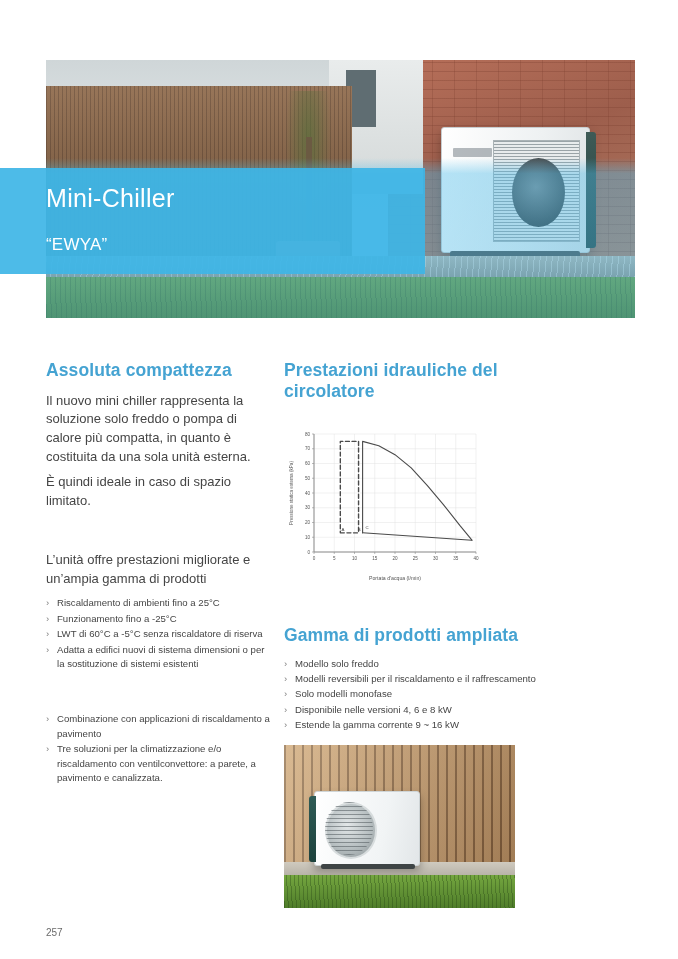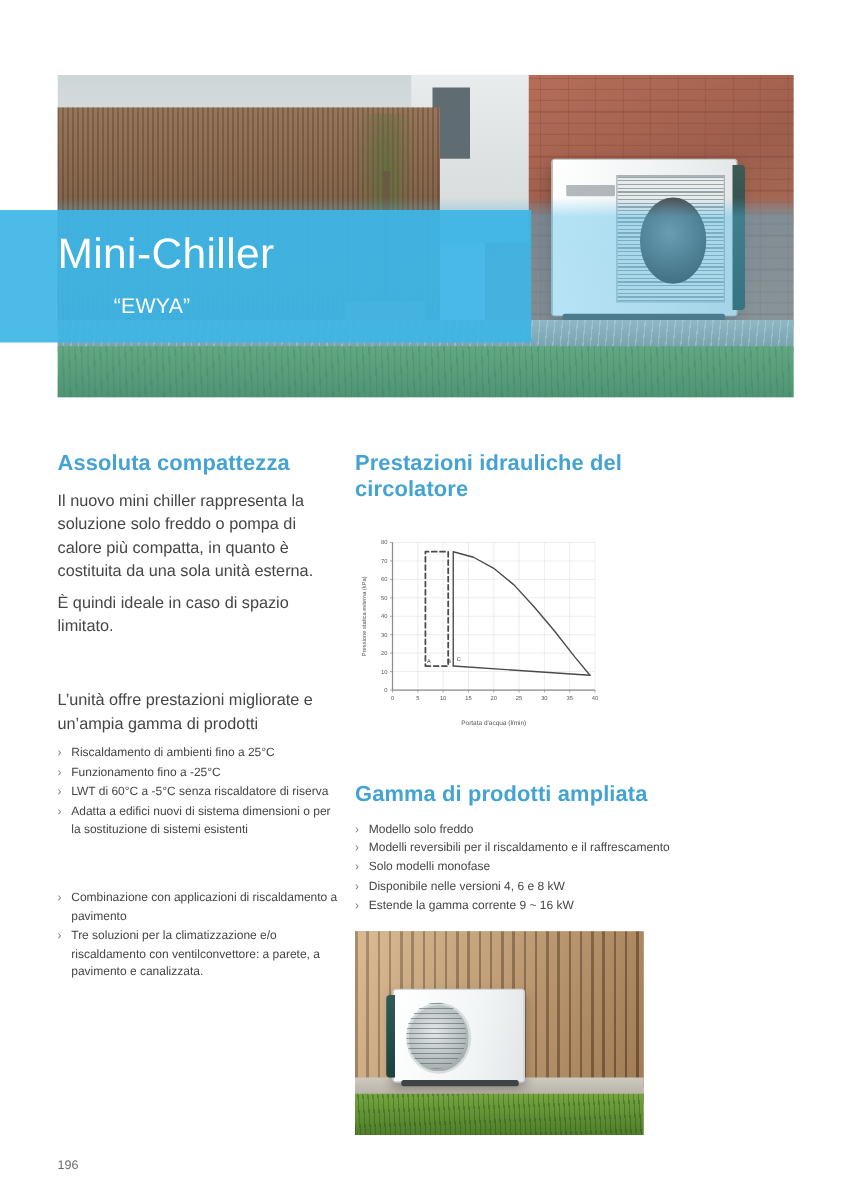--- a/index.html
+++ b/index.html
@@ -63,23 +63,23 @@
     background:rgba(120,130,136,.55);border-radius:1px;}
   .unit-foot{position:absolute;left:6%;bottom:-7%;width:88%;height:8%;
     background:#4a4f50;border-radius:2px;}
   .hero-tint{position:absolute;left:0;bottom:0;width:100%;height:100%;
     background:linear-gradient(180deg, rgba(79,189,234,0) 38%, rgba(79,189,234,.42) 44%, rgba(79,189,234,.38) 100%);}
 
   
   .banner{position:absolute;left:0;top:168px;width:425px;height:106px;
     background:rgba(62,181,230,.92);}
   .banner-title{position:absolute;left:46px;top:186px;
-    font-size:34px;font-weight:300;color:#ffffff;letter-spacing:.3px;line-height:1;}
+    font-size:25px;font-weight:300;color:#ffffff;letter-spacing:.3px;line-height:1;}
   .banner-sub{position:absolute;left:46px;top:235px;
-    font-size:17px;font-weight:300;color:#ffffff;letter-spacing:.2px;margin-left:45px;}
+    font-size:17px;font-weight:300;color:#ffffff;letter-spacing:.2px;}
 
   
   .col-left{position:absolute;left:46px;top:360px;width:228px;}
   .col-right{position:absolute;left:284px;top:360px;width:266px;}
 
   h2.sec{
     color:#45a3d2;font-weight:700;font-size:17.5px;line-height:1.18;
     margin:0 0 11px 0;letter-spacing:.1px;
   }
   p.body{
@@ -300,14 +300,14 @@
     <div class="p2-ground"></div>
     <div class="p2-unit">
       <div class="p2-unit-side"></div>
       <div class="p2-fan"></div>
       <div class="p2-fan-grille"></div>
       <div class="p2-foot"></div>
     </div>
     <div class="p2-grass"></div>
   </div>
 
-  <div class="pageno">196</div>
+  <div class="pageno">257</div>
 </div>
 
 </body></html>

